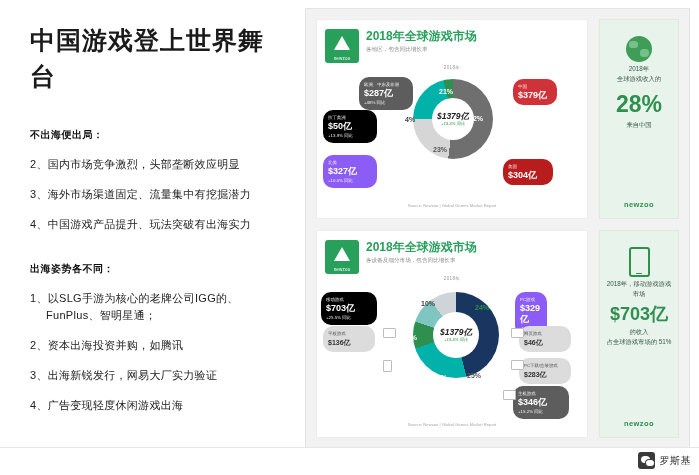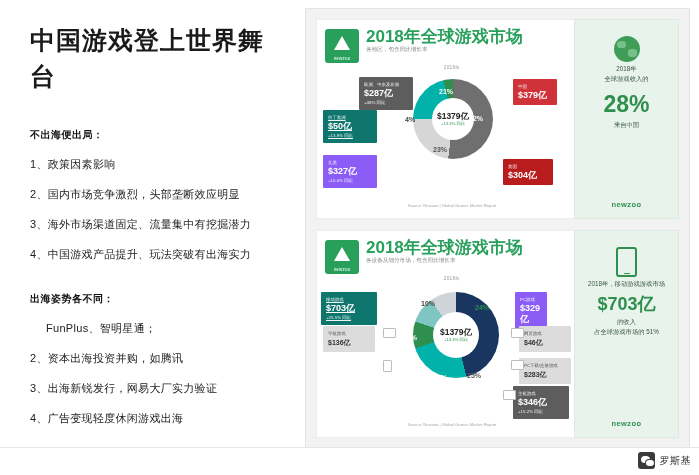--- a/index.html
+++ b/index.html
@@ -56,55 +56,55 @@
   }
   .nz-logo:after{
     content:"";position:absolute;left:9px;top:7px;width:0;height:0;
     border-left:8px solid transparent;border-right:8px solid transparent;
     border-bottom:14px solid #ffffff;
   }
   .nz-logo .nzt{
     position:absolute;bottom:2px;left:0;width:100%;text-align:center;
     font-size:4.5px;color:#fff;letter-spacing:.2px;
   }
-  .ct{font-size:17px;font-weight:bold;color:#28a05c;line-height:13px;margin:1px 0 0 0;}
+  .ct{font-size:12px;font-weight:bold;color:#28a05c;line-height:13px;margin:1px 0 0 0;}
   .cs{font-size:5.6px;color:#8a8a8a;line-height:8px;margin-top:2px;}
 
   .chartzone{position:relative;width:100%;height:150px;}
   .subcap{
     position:absolute;left:0;right:0;top:2px;text-align:center;
     font-size:4.6px;color:#9a9a9a;letter-spacing:.3px;
   }
 
   
   .donut{
-    position:absolute;border-radius:50%;
+    position:absolute;border-radius:50%;font-style:italic;
   }
   .d1{
     left:96px;top:16px;width:80px;height:80px;
     background:conic-gradient(#6f6f6f 0deg 187deg,#d6d6d6 187deg 270deg,#00b2a9 270deg 346deg,#2e8f4e 346deg 360deg);
   }
   .d1 .hole{
     position:absolute;left:19px;top:19px;width:42px;height:42px;border-radius:50%;
     background:#fff;display:flex;flex-direction:column;align-items:center;justify-content:center;
   }
   .hole .big{font-size:8.5px;font-weight:bold;color:#222;line-height:10px;}
   .hole .sm{font-size:4.2px;color:#2e8f4e;line-height:6px;text-align:center;}
 
   .pct{position:absolute;font-size:7px;font-weight:bold;color:#ffffff;}
 
   .tag{
     position:absolute;color:#fff;font-size:5px;line-height:7px;
-    padding:4px 5px;box-sizing:border-box;border-radius:1px;
+    padding:4px 5px;box-sizing:border-box;border-radius:10px;
   }
   .tag .val{display:block;font-size:9px;font-weight:bold;line-height:11px;}
   .tag .grow{display:block;font-size:4.4px;opacity:.92;}
   .tag .lbl{display:block;font-size:4.4px;opacity:.92;}
   .t-green{background:#8b5cf6;}
-  .t-teal{background:#0f766e;text-decoration:underline;}
+  .t-teal{background:#000000;}
   .t-dark{background:#5d5d5d;}
   .t-red{background:#cf3339;}
   .t-gray{background:#8c8c8c;}
   .t-blue{background:#b91c1c;}
   .t-navy{background:#103c68;}
   .t-lt{background:#dcdcdc;color:#444;}
   .src{
     position:absolute;left:0;right:0;bottom:4px;text-align:center;
     font-size:4.2px;color:#a8a8a8;line-height:6px;
   }
@@ -118,21 +118,21 @@
     position:absolute;left:20px;top:20px;width:46px;height:46px;border-radius:50%;
     background:#fff;display:flex;flex-direction:column;align-items:center;justify-content:center;
   }
 
   .devicon{
     position:absolute;width:11px;height:8px;border:1px solid #bdbdbd;border-radius:1px;background:#fff;
   }
 
   
   .stats{
-    position:absolute;right:10px;top:10px;width:105px;height:430px;
+    position:absolute;right:10px;top:10px;width:80px;height:430px;
   }
   .stat{
     background:#e8f3ec;border:1px solid #dceadf;box-sizing:border-box;
     position:relative;text-align:center;padding:12px 6px 8px 6px;
   }
   .stat1{height:200px;margin-bottom:11px;}
   .stat2{height:208px;}
   .s-lbl{font-size:6.3px;color:#3a5a45;line-height:10px;}
   .s-big{font-size:23px;font-weight:bold;color:#2e8f4e;line-height:28px;margin:6px 0 2px 0;}
   .s-big2{font-size:18px;font-weight:bold;color:#2e8f4e;line-height:22px;margin:4px 0 2px 0;}
@@ -174,29 +174,29 @@
 </style>
 </head>
 <body>
 
 <div class="page">
 
   <div class="left">
     <h1 class="headline">中国游戏登上世界舞台</h1>
 
     <div class="sec-title">不出海便出局：</div>
-    <p class="bullet">1、政策因素影响</p>
     <p class="bullet">2、国内市场竞争激烈，头部垄断效应明显</p>
     <p class="bullet">3、海外市场渠道固定、流量集中有挖掘潜力</p>
     <p class="bullet">4、中国游戏产品提升、玩法突破有出海实力</p>
 
     <div class="gap"></div>
 
     <div class="sec-title">出海姿势各不同：</div>
     <p class="bullet">
+      <span>1、以SLG手游为核心的老牌公司IGG的、</span>
       <span class="sub">FunPlus、智明星通；</span>
     </p>
     <p class="bullet">2、资本出海投资并购，如腾讯</p>
     <p class="bullet">3、出海新锐发行，网易大厂实力验证</p>
     <p class="bullet">4、广告变现轻度休闲游戏出海</p>
   </div>
 
   <div class="right">
 
     <div class="charts">

